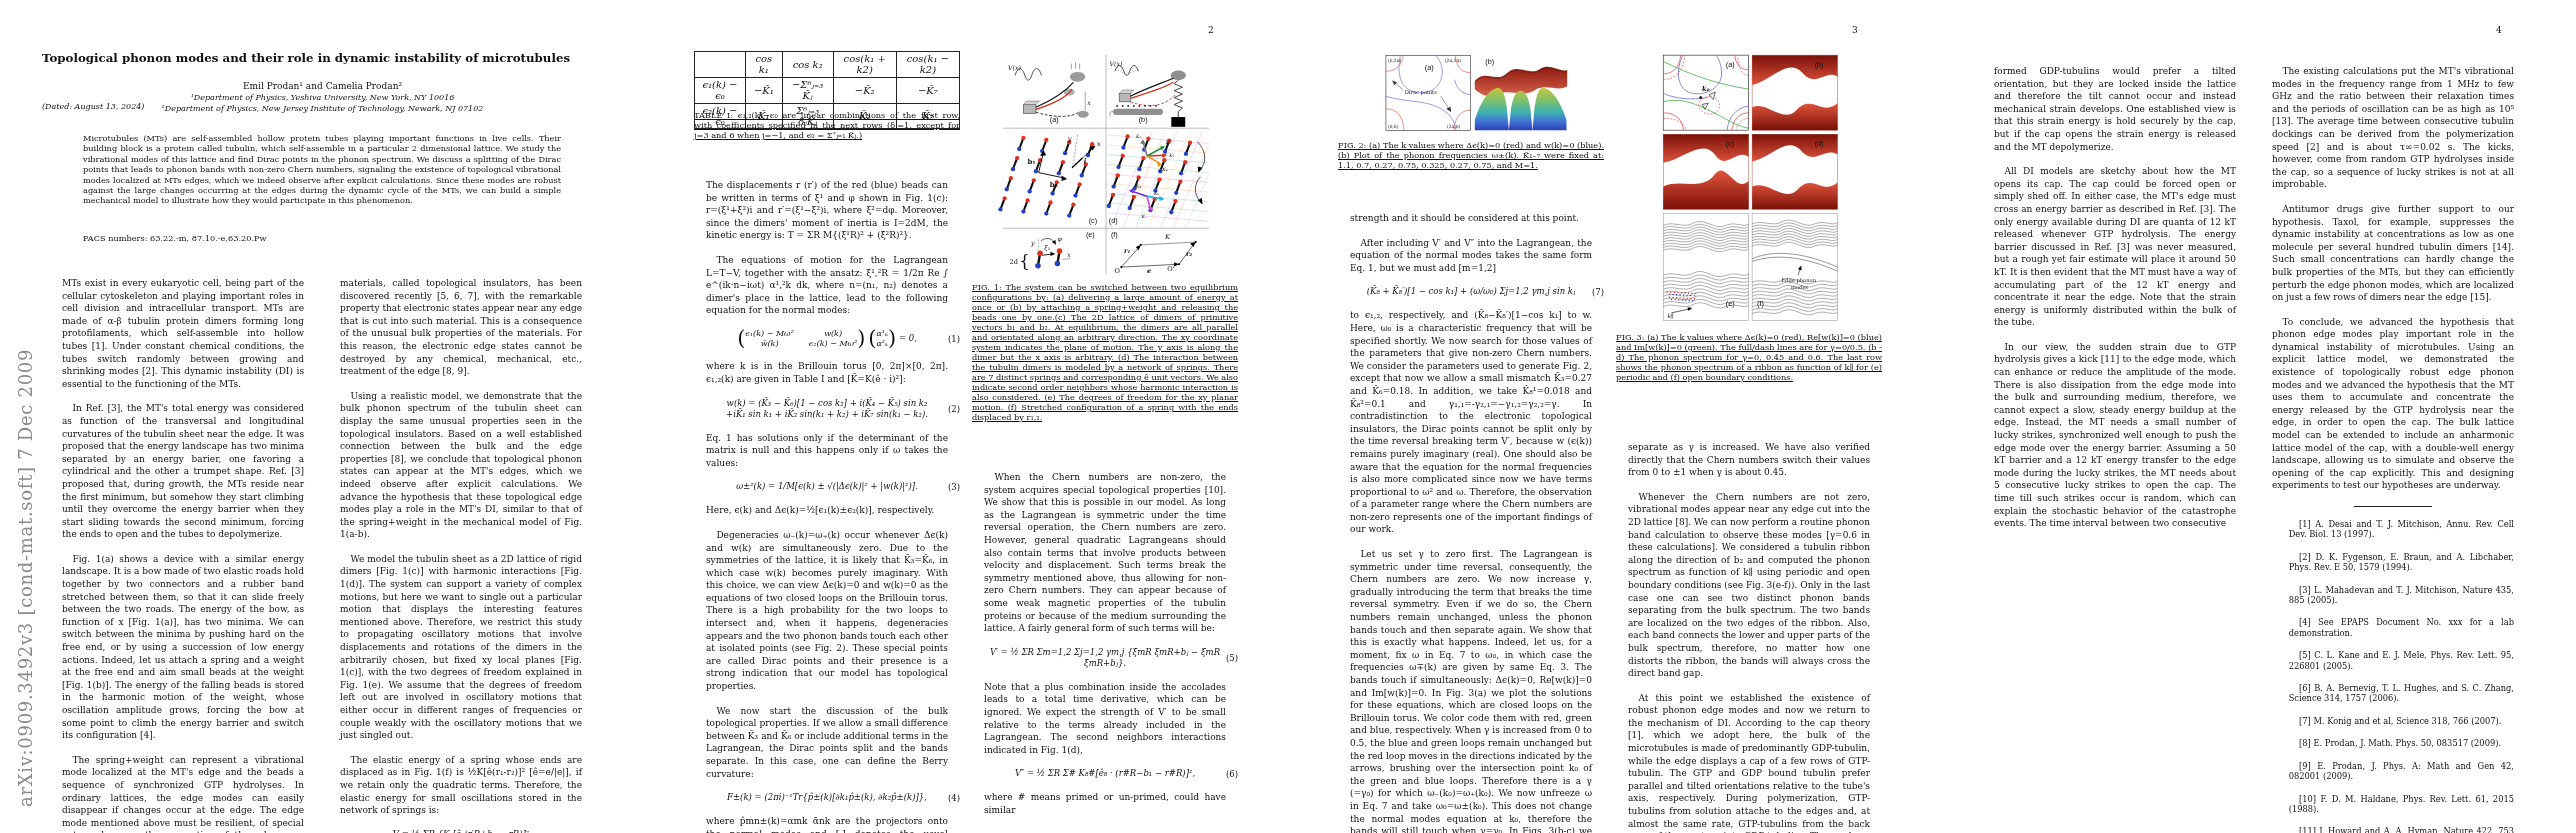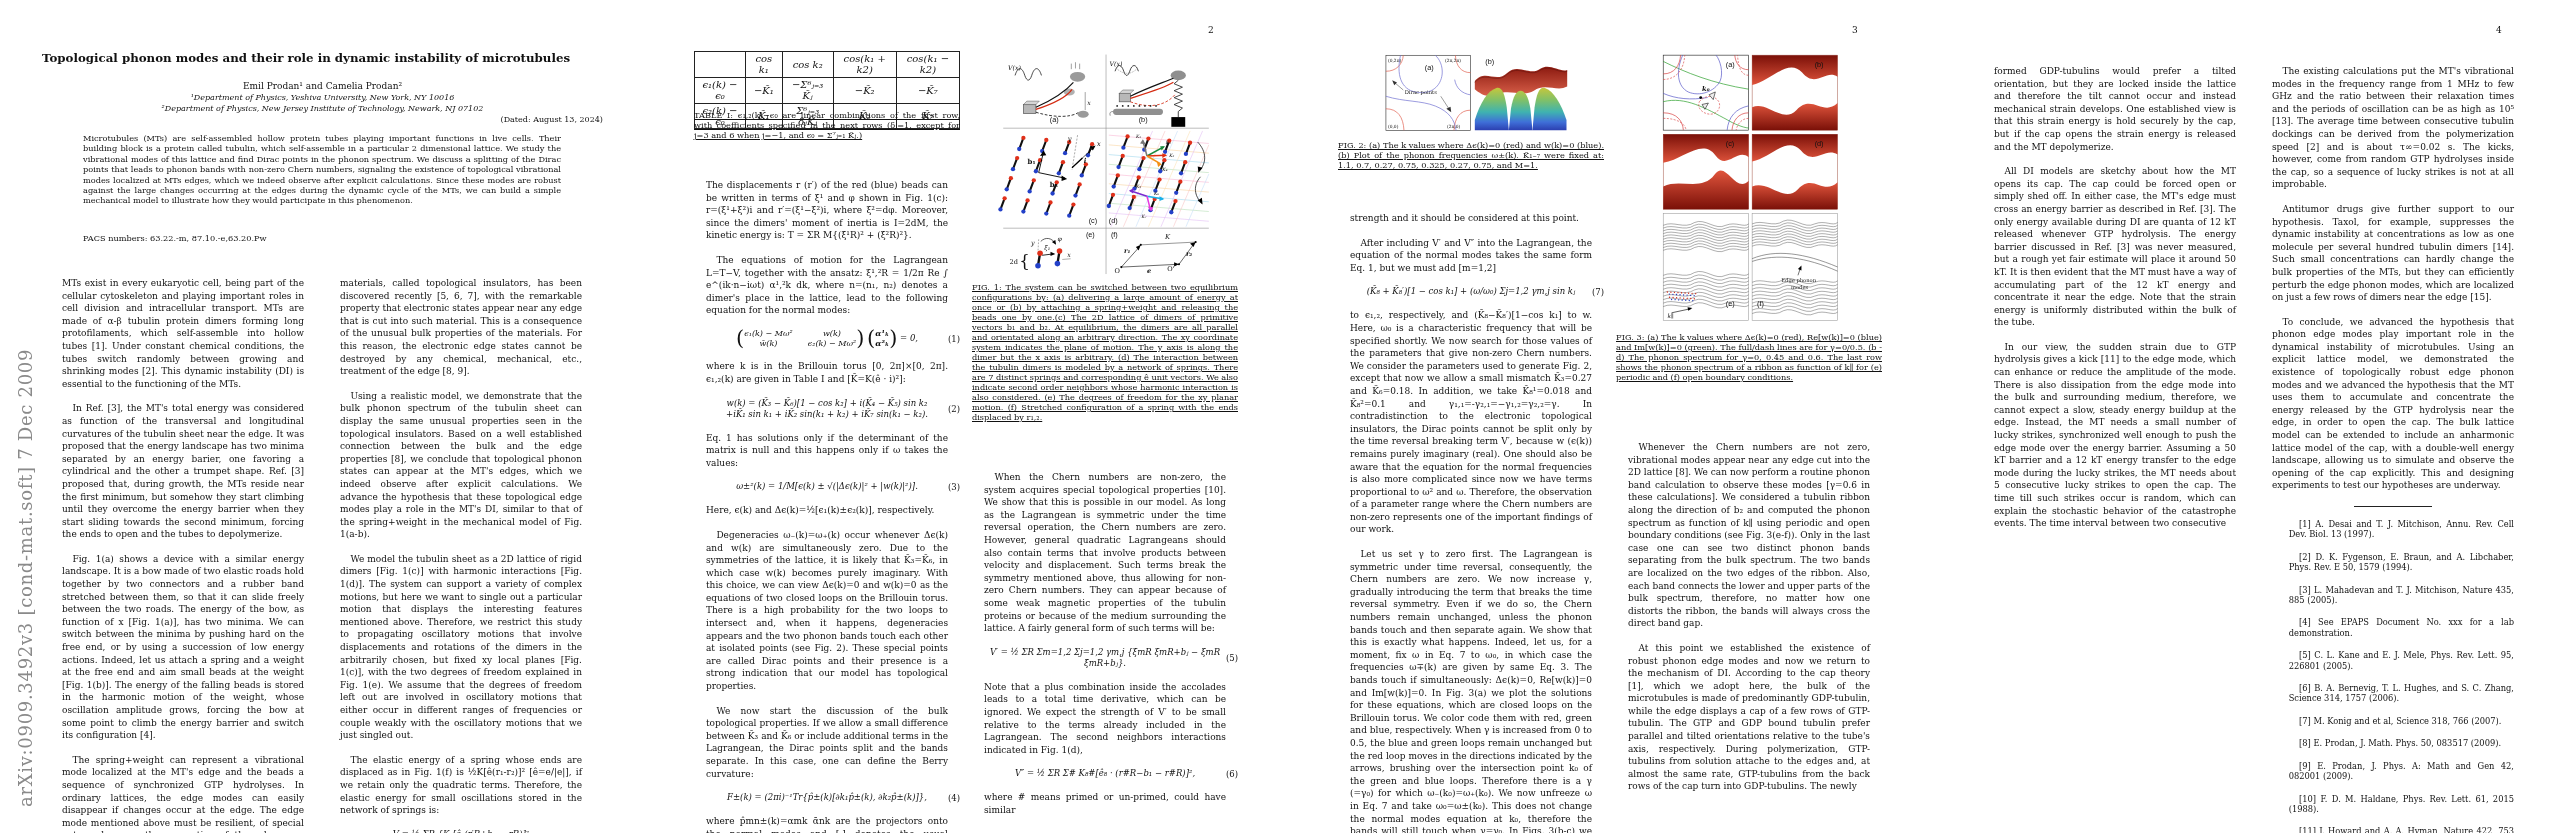--- a/index.html
+++ b/index.html
@@ -5,31 +5,31 @@
   html,body{margin:0;padding:0;background:#ffffff;}
   #stage{position:relative;width:2576px;height:834px;background:#ffffff;overflow:hidden;
          font-family:"DejaVu Serif","Liberation Serif",serif;color:#111;}
   .page{position:absolute;top:0;width:644px;height:834px;background:#fff;}
   .pageno{position:absolute;font-size:9px;}
   .arxiv{position:absolute;left:15.3px;top:807px;transform:rotate(-90deg);transform-origin:left top;
          white-space:nowrap;font-size:18px;color:#8a8a8a;letter-spacing:0.7px;}
   .p1title{position:absolute;top:51px;left:42px;width:561px;text-align:left;font-size:11.8px;font-weight:bold;}
   .p1authors{position:absolute;top:81px;left:42px;width:561px;text-align:center;font-size:9px;}
   .p1affil{position:absolute;left:42px;width:561px;text-align:center;font-style:italic;font-size:8px;}
-  .p1dated{position:absolute;top:115px;left:42px;width:561px;text-align:right;font-size:8px;}
+  .p1dated{position:absolute;top:102px;left:42px;width:561px;text-align:left;font-size:8px;font-style:italic;}
   .abstract{position:absolute;top:133px;left:83px;width:478px;font-size:8.2px;line-height:10.4px;text-align:justify;}
   .pacs{position:absolute;top:233px;left:83px;width:478px;font-size:8.2px;}
   .col{position:absolute;width:266px;font-size:9px;line-height:12.6px;text-align:justify;}
   .col p{margin:12px;text-indent:10.4px;}
   .col p.ni{text-indent:0;}
   .caption{position:absolute;width:266px;font-size:8.2px;line-height:10px;text-align:justify;text-decoration:underline;}
   .eq{position:relative;text-align:center;font-style:italic;font-size:8.5px;line-height:11px;margin:4.9px 0;text-indent:0;}
   .eq .no{position:absolute;right:0;top:50%;transform:translateY(-50%);font-style:normal;}
   .eq .mat{display:inline-grid;grid-template-columns:auto auto;column-gap:15px;vertical-align:middle;font-size:8px;line-height:9.7px;}
-  .eq .vec{display:inline-grid;vertical-align:middle;font-size:8px;line-height:9.7px;font-weight:bold;}
+  .eq .vec{display:inline-grid;vertical-align:middle;font-size:8px;line-height:9.7px;}
   .eq .paren{font-size:21px;font-weight:300;vertical-align:middle;font-style:normal;}
   table.t1{border-collapse:collapse;font-size:10px;font-style:italic;padding-left:36px;}
   table.t1 td,table.t1 th{border:0.6px solid #222;padding:1.4px 4.2px;text-align:center;font-weight:normal;}
   .refrule{width:78px;border-top:0.8px solid #222;margin:14px auto 11px auto;}
   .refs{font-size:8.3px;line-height:10.4px;}
   .ref{padding-left:16.7px;text-indent:-16.7px;text-align:justify;margin:0;}
   svg text{fill:#111;font-family:"DejaVu Serif","Liberation Serif",serif;}
   svg .pl{font-family:"Liberation Sans","DejaVu Sans",sans-serif;font-size:10.5px;}
   svg .it{font-style:italic;}
   svg .bd{fill:#2340c8;}
@@ -578,20 +578,21 @@
         <text x="238" y="330" font-size="7.5">Edge phonon</text>
         <text x="252" y="340" font-size="7.5">modes</text>
         <line x1="262" y1="320" x2="266" y2="308" stroke="#000" stroke-width="0.8"></line>
         <polygon points="267,306 262,311 267,313"></polygon>
         <text class="pl" x="203" y="364" font-size="11">(f)</text>
       </g>
     </svg>
     <div class="caption" style="left:328px;top:332px">FIG. 3: (a) The k values where Δϵ(k)=0 (red), Re[w(k)]=0 (blue) and Im[w(k)]=0 (green). The full/dash lines are for γ=0/0.5. (b - d) The phonon spectrum for γ=0, 0.45 and 0.6. The last row shows the phonon spectrum of a ribbon as function of k∥ for (e) periodic and (f) open boundary conditions.</div>
 
     <div class="col" style="left:328px;top:429px">
+      <p class="ni">separate as γ is increased. We have also verified directly that the Chern numbers switch their values from 0 to ±1 when γ is about 0.45.</p>
       <p>Whenever the Chern numbers are not zero, vibrational modes appear near any edge cut into the 2D lattice [8]. We can now perform a routine phonon band calculation to observe these modes [γ=0.6 in these calculations]. We considered a tubulin ribbon along the direction of b₂ and computed the phonon spectrum as function of k∥ using periodic and open boundary conditions (see Fig. 3(e-f)). Only in the last case one can see two distinct phonon bands separating from the bulk spectrum. The two bands are localized on the two edges of the ribbon. Also, each band connects the lower and upper parts of the bulk spectrum, therefore, no matter how one distorts the ribbon, the bands will always cross the direct band gap.</p>
       <p>At this point we established the existence of robust phonon edge modes and now we return to the mechanism of DI. According to the cap theory [1], which we adopt here, the bulk of the microtubules is made of predominantly GDP-tubulin, while the edge displays a cap of a few rows of GTP-tubulin. The GTP and GDP bound tubulin prefer parallel and tilted orientations relative to the tube's axis, respectively. During polymerization, GTP-tubulins from solution attache to the edges and, at almost the same rate, GTP-tubulins from the back rows of the cap turn into GDP-tubulins. The newly</p>
     </div>
   </div>
 
   <div class="page" style="left:1932px">
     <div class="pageno" style="left:564px;top:25px">4</div>
 
     <div class="col" style="left:50px;top:53px">
       <p class="ni">formed GDP-tubulins would prefer a tilted orientation, but they are locked inside the lattice and therefore the tilt cannot occur and instead mechanical strain develops. One established view is that this strain energy is hold securely by the cap, but if the cap opens the strain energy is released and the MT depolymerize.</p>

